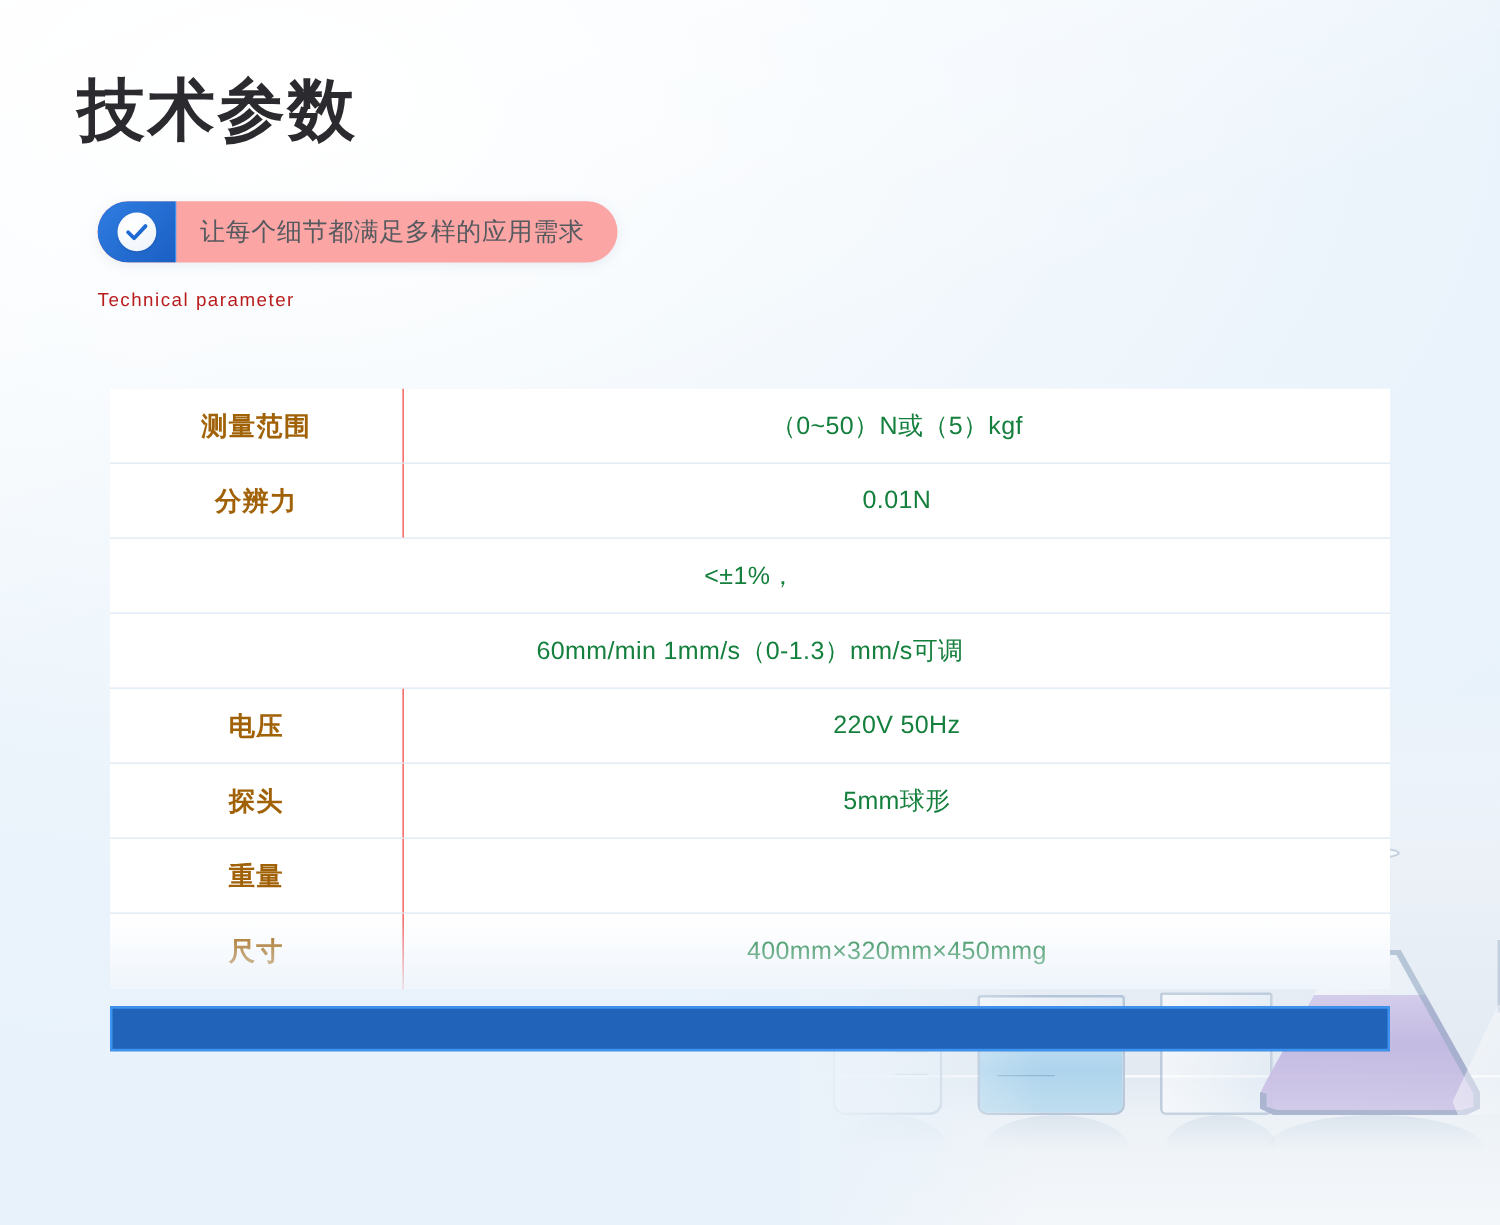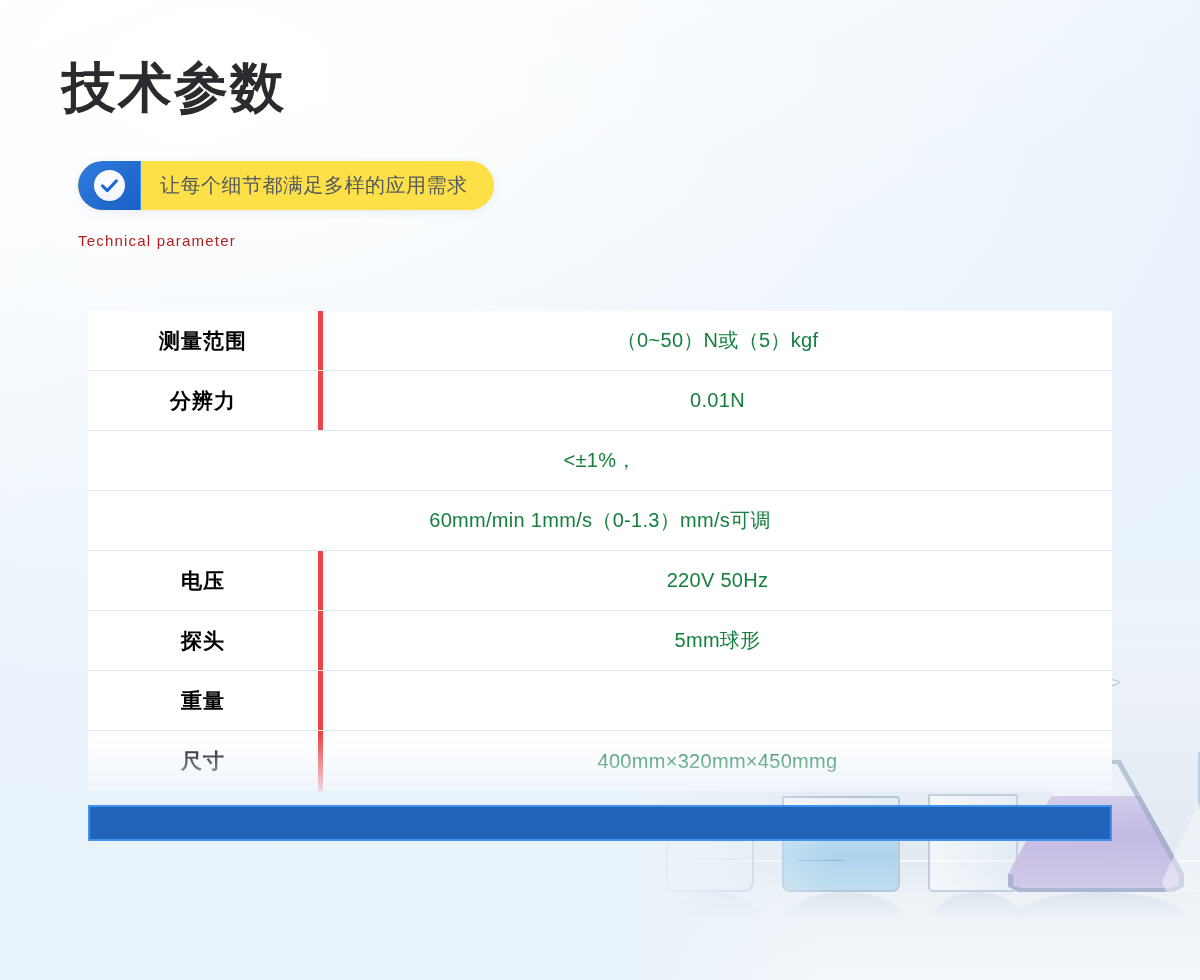--- a/index.html
+++ b/index.html
@@ -190,21 +190,21 @@
     letter-spacing: 2px;
   }
 
   .tagline {
     position: absolute;
     left: 78px;
     top: 161px;
     height: 49px;
     display: flex;
     align-items: center;
-    background: #fde047;
+    background: #fca5a5;
     border-radius: 26px;
     padding-right: 26px;
     box-shadow: 0 2px 10px rgba(110,140,180,0.14);
     overflow: hidden;
   }
   .tagline-badge {
     width: 62px;
     height: 49px;
     background: linear-gradient(135deg, #2f7de1 0%, #1b5fc4 100%);
     border-radius: 26px 0 0 26px;
@@ -261,22 +261,22 @@
   }
   .spec-row:last-child { border-bottom: none; }
   .spec-label {
     width: 235px;
     flex: none;
     display: flex;
     align-items: center;
     justify-content: center;
     font-size: 21px;
     font-weight: 700;
-    color: #000000;
-    border-right: 5px solid #ef4444;
+    color: #a16207;
+    border-right: 1px solid #ef4444;
     letter-spacing: 1px;
   }
   .spec-value {
     flex: 1;
     display: flex;
     align-items: center;
     justify-content: center;
     font-size: 20px;
     color: #15803d;
     letter-spacing: 0.3px;

